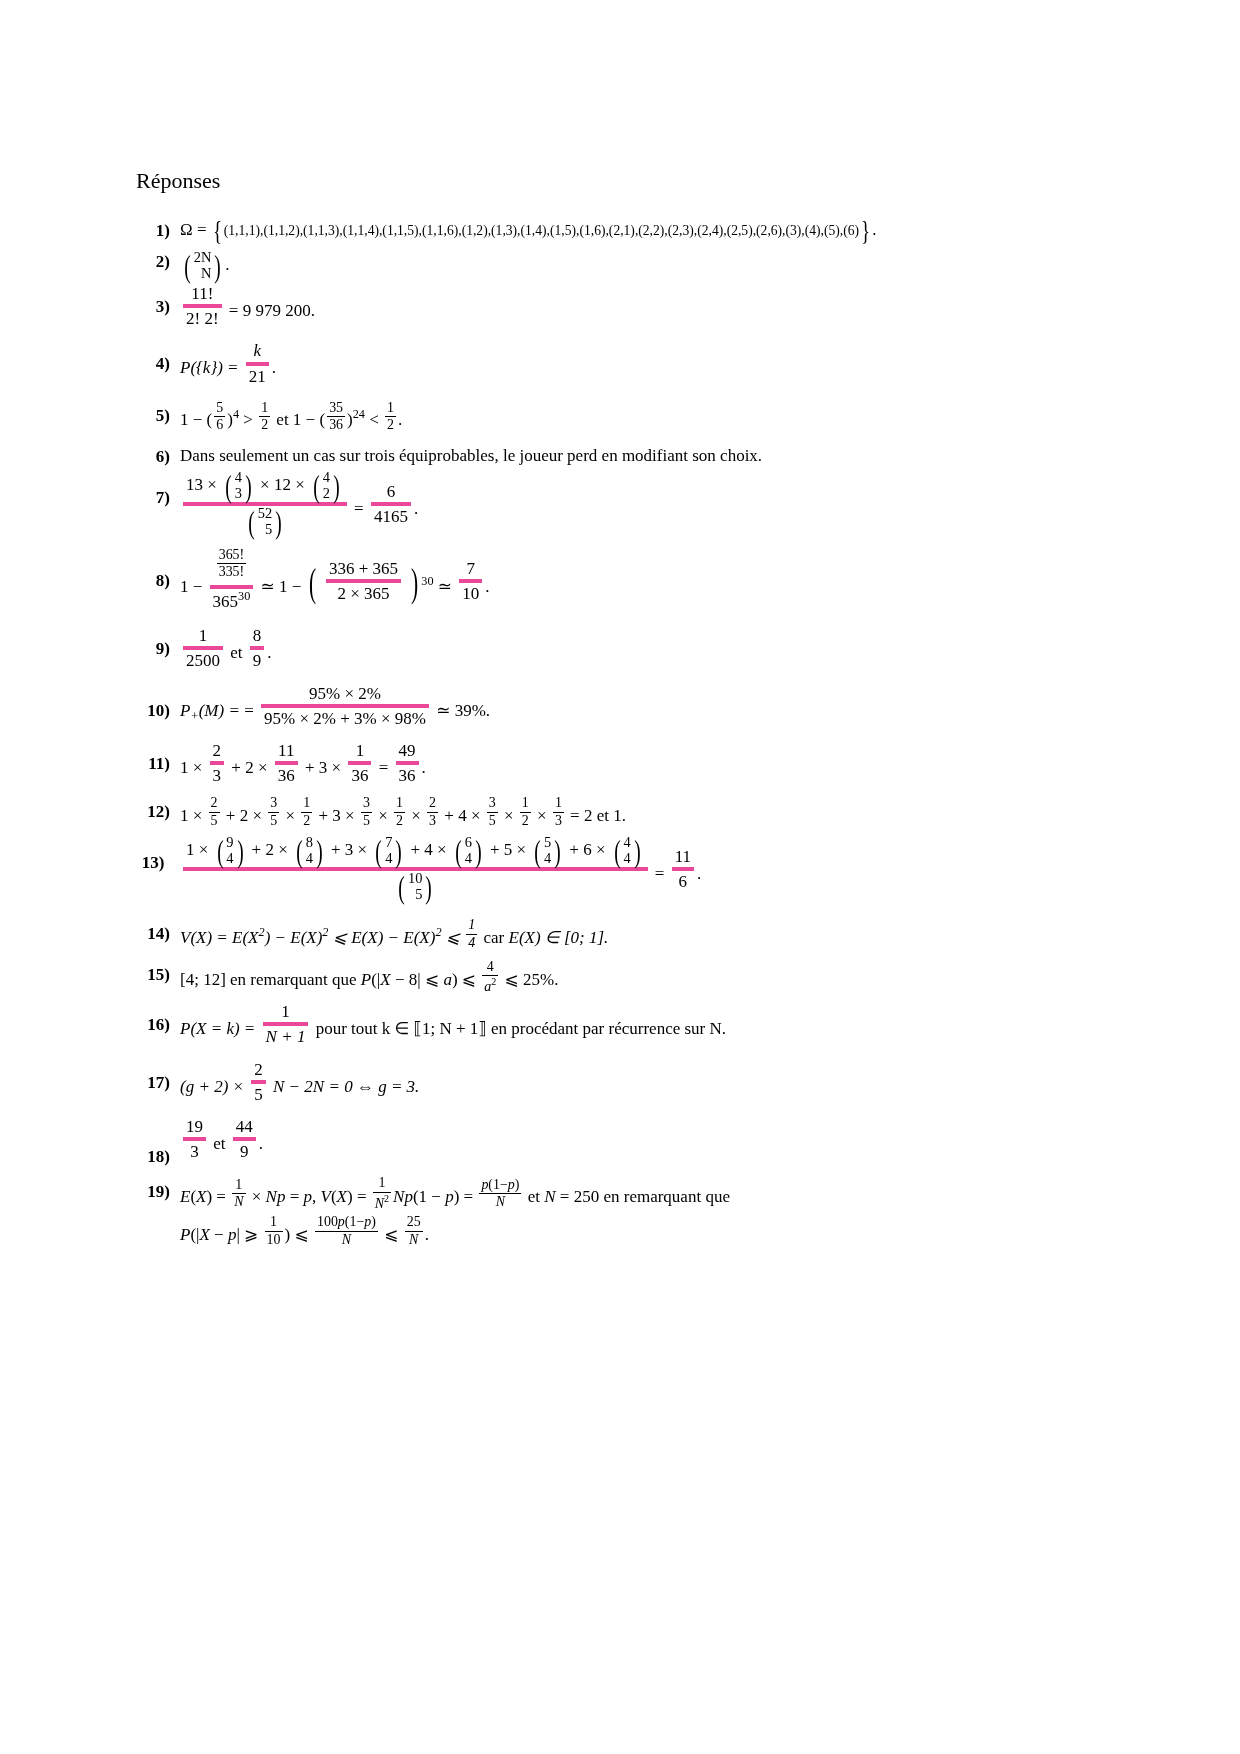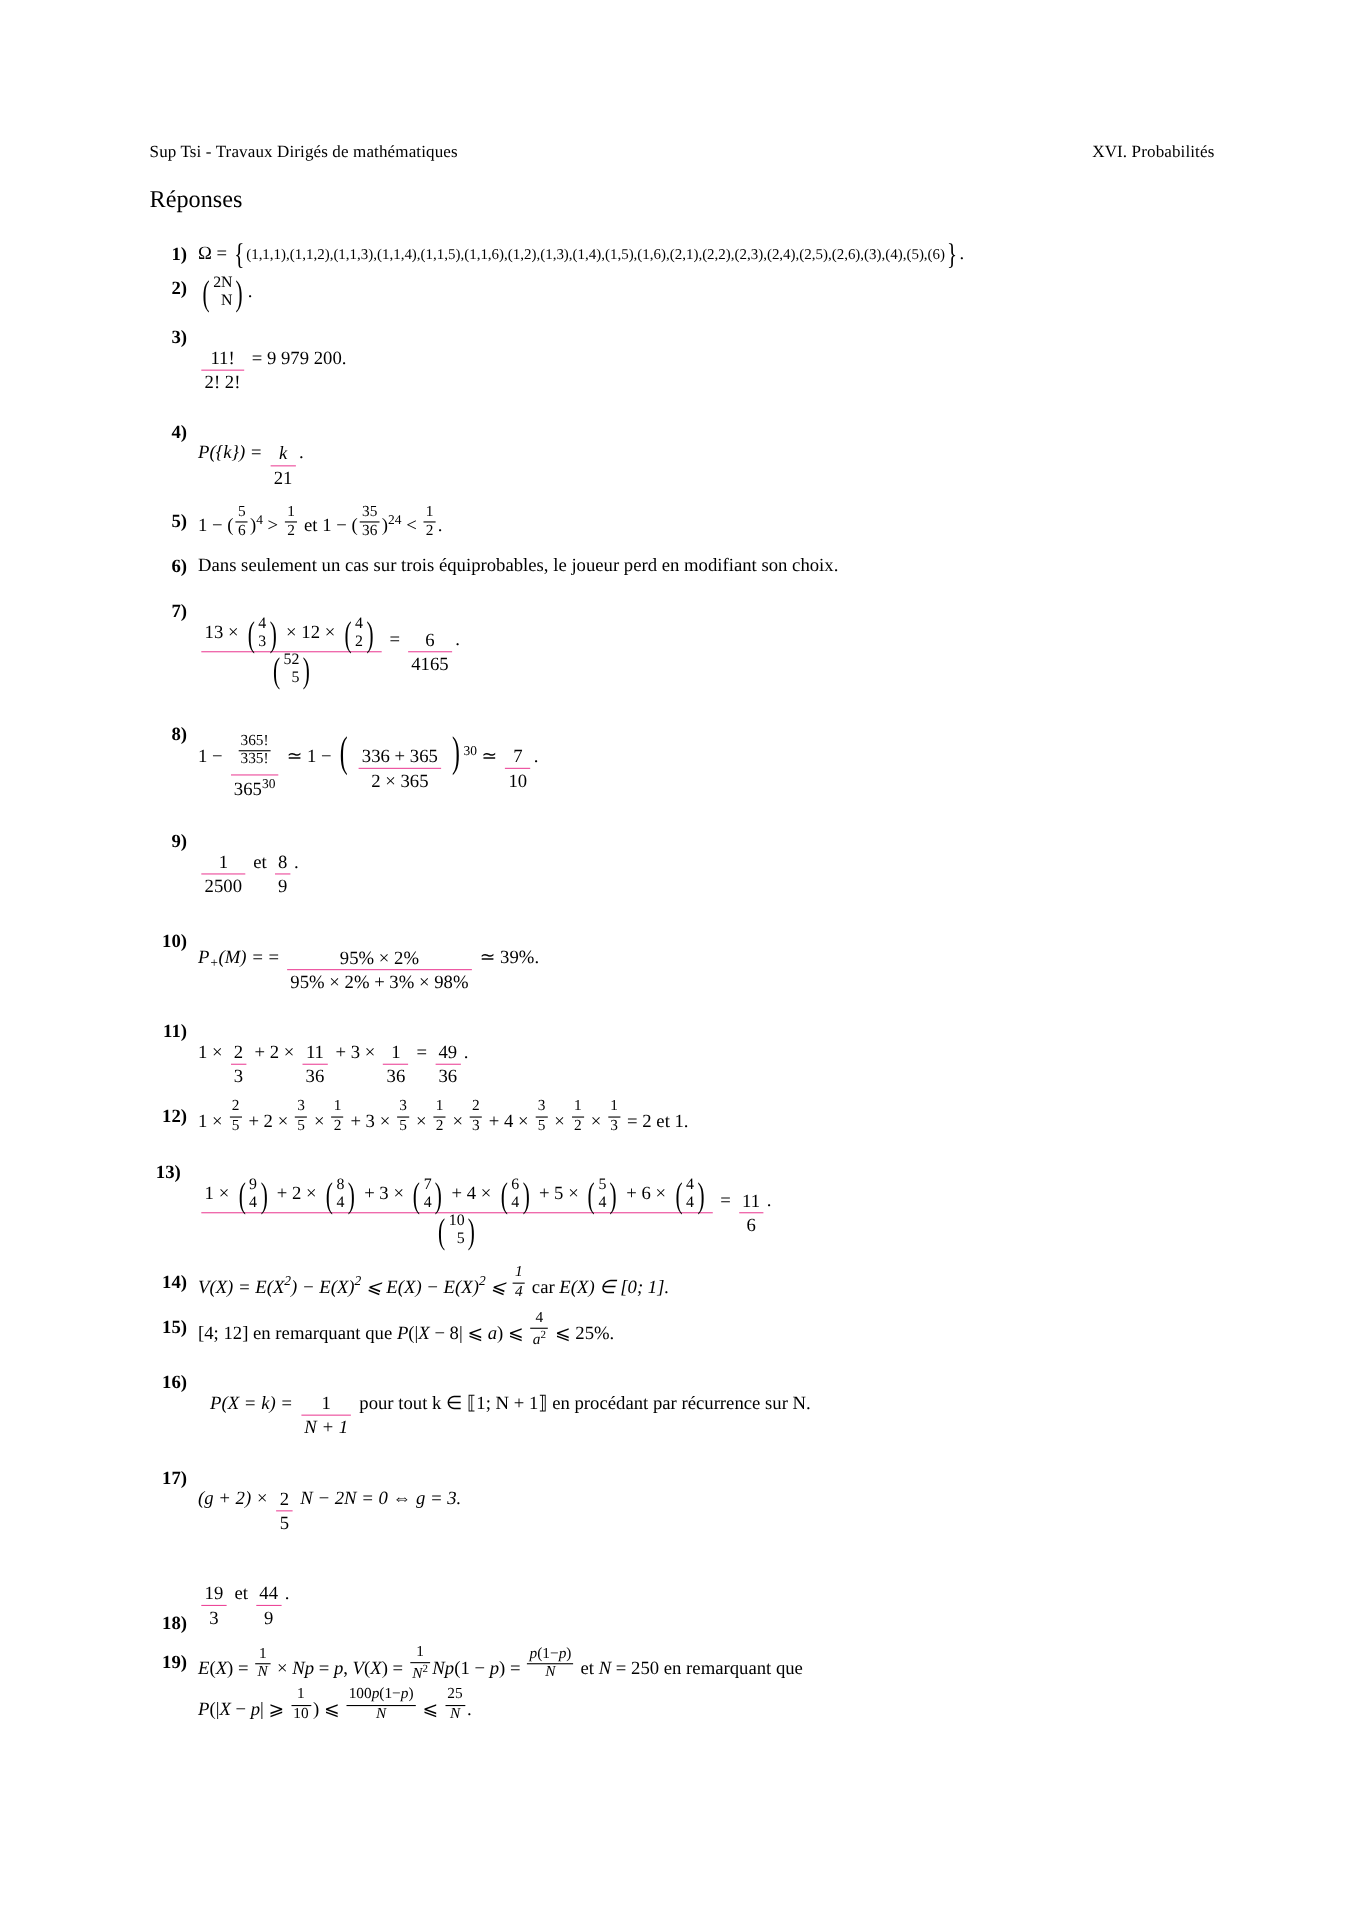--- a/index.html
+++ b/index.html
@@ -69,23 +69,22 @@
     display: inline-flex;
     flex-direction: column;
     vertical-align: middle;
     text-align: center;
     margin: 0 3px;
     position: relative;
     top: -0.35em;
   }
   .frac > .n {
     padding: 0 3px;
-    border-bottom: 1px solid #ec4899;
+    border-bottom: 4px solid #ec4899;
     line-height: 1.25;
-    margin-top: 32px;
   }
   .frac > .d {
     padding: 0 3px;
     line-height: 1.25;
   }
   .sfrac {
     display: inline-flex;
     flex-direction: column;
     vertical-align: middle;
     text-align: center;
@@ -156,24 +155,20 @@
     transform: translateX(-50%);
     font-size: 16px;
     color: #000;
   }
 </style>
 </head>
 <body>
 
 <div class="page">
 
-  <div class="header">
-    <span>Sup Tsi - Travaux Dirigés de mathématiques</span>
-    <span>XVI. Probabilités</span>
-  </div>
 
   <div class="title">Réponses</div>
 
   <div class="content">
 
     <div class="item">
       <div class="num">1)</div>
       <div class="body">
         <span>Ω = </span><span style="font-size:1.6em;line-height:0.6;vertical-align:middle;display:inline-block;transform:scaleX(0.7);">{</span><span class="set-list">(1,1,1),(1,1,2),(1,1,3),(1,1,4),(1,1,5),(1,1,6),(1,2),(1,3),(1,4),(1,5),(1,6),(2,1),(2,2),(2,3),(2,4),(2,5),(2,6),(3),(4),(5),(6)</span><span style="font-size:1.6em;line-height:0.6;vertical-align:middle;display:inline-block;transform:scaleX(0.7);">}</span>.
       </div>
@@ -489,21 +484,21 @@
     <div class="item">
       <div class="num">15)</div>
       <div class="body">
         [4; 12] en remarquant que <span class="it">P</span>(|<span class="it">X</span> − 8| ⩽ <span class="it">a</span>) ⩽ <span class="sfrac">
             <span class="n">4</span>
             <span class="d"><span class="it">a</span><span class="sup">2</span></span>
           </span> ⩽ 25%.
       </div>
     </div>
 
-    <div class="item" style="margin-bottom:10px;gap:11px;">
+    <div class="item" style="margin-bottom:10px;">
       <div class="num" style="padding-top:8px;">16)</div>
       <div class="body">
         <span class="it">P(X = k) =</span>
         <span class="frac">
           <span class="n">1</span>
           <span class="d it">N + 1</span>
         </span>
         <span>pour tout k ∈ ⟦1; N + 1⟧ en procédant par récurrence sur N.</span>
       </div>
     </div>

